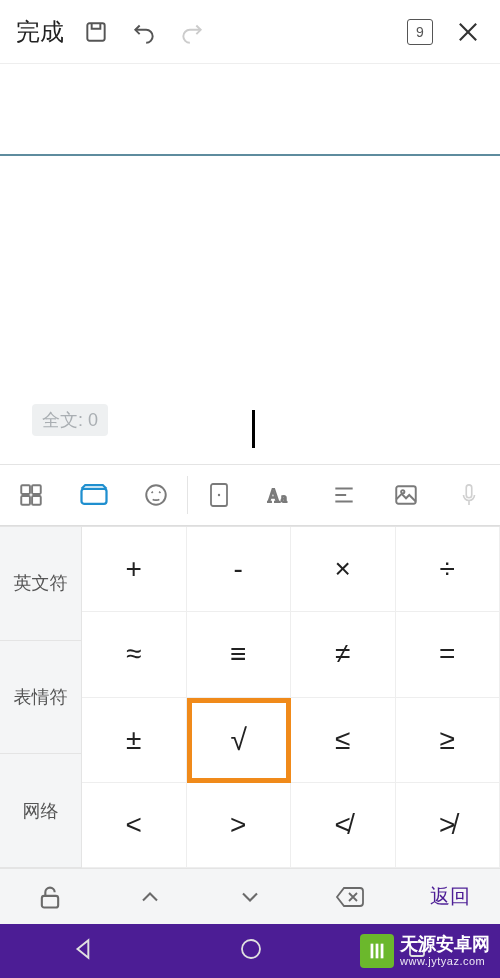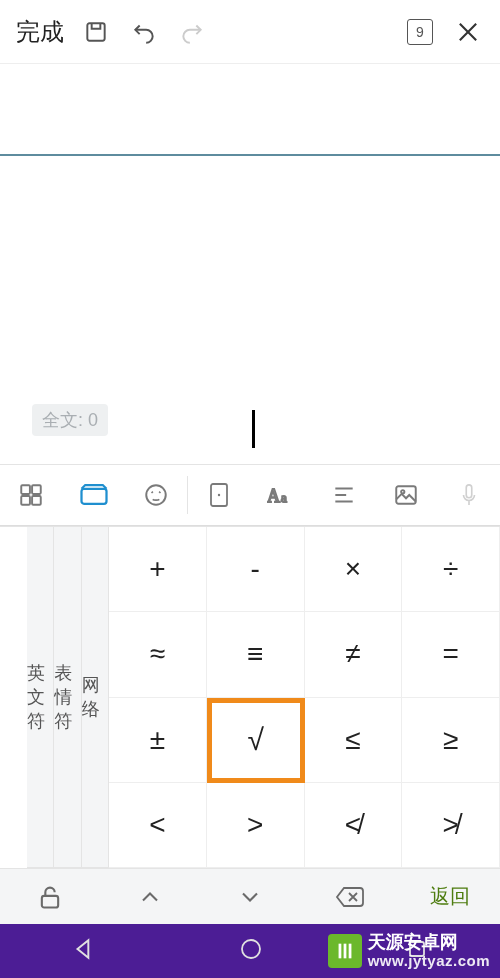--- a/index.html
+++ b/index.html
@@ -26,43 +26,43 @@
 
   
   .iconbar { height: 62px; border-top: 1px solid #e4e4e4; border-bottom: 1px solid #ddd; display: flex; align-items: center; background: #fff; }
   .iconbar .ibtn { flex: 1; display: flex; align-items: center; justify-content: center; }
   .iconbar .ibtn svg { stroke: #7a7a7a; stroke-width: 1.8; fill: none; }
   .iconbar .ibtn.active svg { stroke: #1f8fcf; }
   .iconbar .vsep { width: 1px; height: 38px; background: #e4e4e4; }
 
   
   .kbpanel { display: flex; height: 342px; border-top: 1px solid #e4e4e4; }
-  .kbside { width: 82px; display: flex; flex-direction: row; background: #f4f5f6; margin-left: 27px; }
+  .kbside { width: 82px; display: flex; flex-direction: column; background: #f4f5f6; }
   .kbside .tab { flex: 1; display: flex; align-items: center; justify-content: center; font-size: 18px; color: #555; border-bottom: 1px solid #e4e4e4; border-right: 1px solid #e4e4e4; background: #f4f5f6; }
   .kbside .tab.active { background: #e8eaeb; }
   .kbgrid { flex: 1; display: grid; grid-template-columns: repeat(4, 1fr); grid-template-rows: repeat(4, 1fr); }
   .kbgrid .key { border-right: 1px solid #eee; border-bottom: 1px solid #eee; display: flex; align-items: center; justify-content: center; font-size: 28px; color: #222; background: #fff; }
   .kbgrid .key.hl { border: 5px solid #f08a1a; font-size: 30px; }
 
   
   .ctrlbar { height: 56px; display: flex; align-items: center; background: #f4f5f6; border-top: 1px solid #e4e4e4; }
-  .ctrlbar .cbtn { flex: 1; display: flex; align-items: center; justify-content: center; color: #4d7c0f; font-size: 20px; }
+  .ctrlbar .cbtn { flex: 1; display: flex; align-items: center; justify-content: center; color: #4c1d95; font-size: 20px; }
   .ctrlbar .cbtn svg { stroke: #6a6a6a; stroke-width: 1.8; fill: none; }
 
   
   .navbar { height: 54px; background: #4c1d95; display: flex; align-items: center; justify-content: space-around; position: relative; }
   .navbar .nbtn svg { stroke: #e0e0e0; stroke-width: 1.8; fill: none; }
 
   
   .wm { position: absolute; right: 0; bottom: 0; height: 54px; display: flex; align-items: center; padding-right: 10px; pointer-events: none; }
   .wm .logo { width: 34px; height: 34px; background: #6bb82c; border-radius: 4px; margin-right: 6px; display:flex; align-items:center; justify-content:center; }
   .wm .logo svg { fill:#fff; }
   .wm .txt { color: #fff; line-height: 1.1; font-weight: 600; }
   .wm .zh { font-size: 18px; }
-  .wm .en { font-size: 15px; letter-spacing: 0.5px; font-weight: 700; opacity: 0.9; }
+  .wm .en { font-size: 11px; letter-spacing: 0.5px; font-weight: 400; opacity: 0.9; }
 </style>
 </head>
 <body>
 <div class="root">
 
 <div class="topbar">
   <div class="done">完成</div>
   <div class="tbtn">
     <svg width="26" height="26" viewBox="0 0 24 24">
           <rect x="4" y="4" width="16" height="16" rx="2"></rect>

